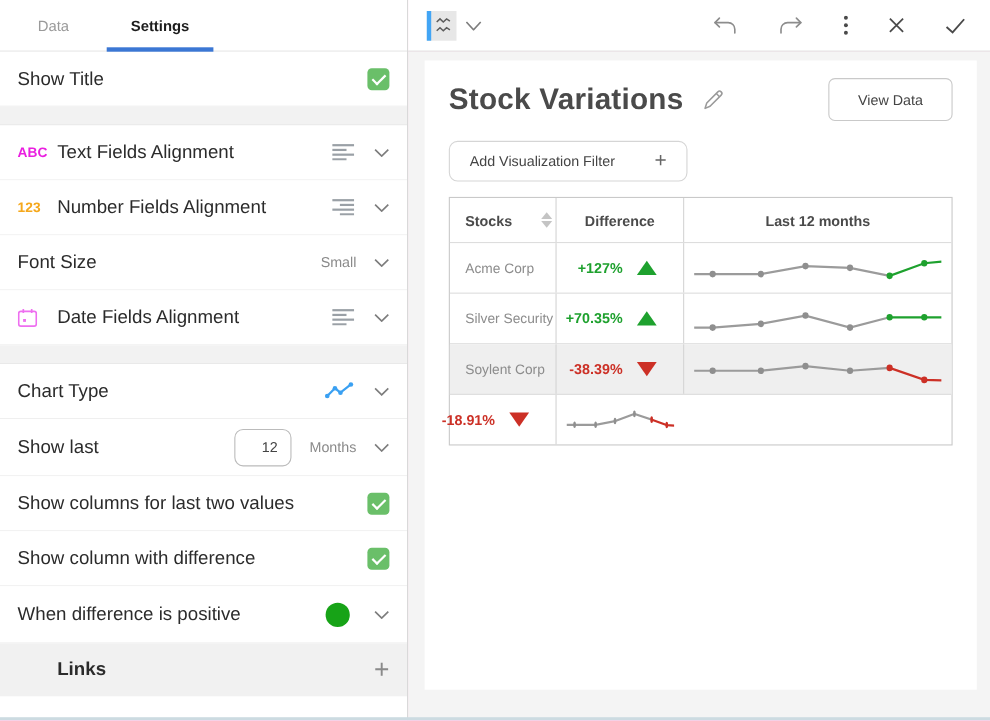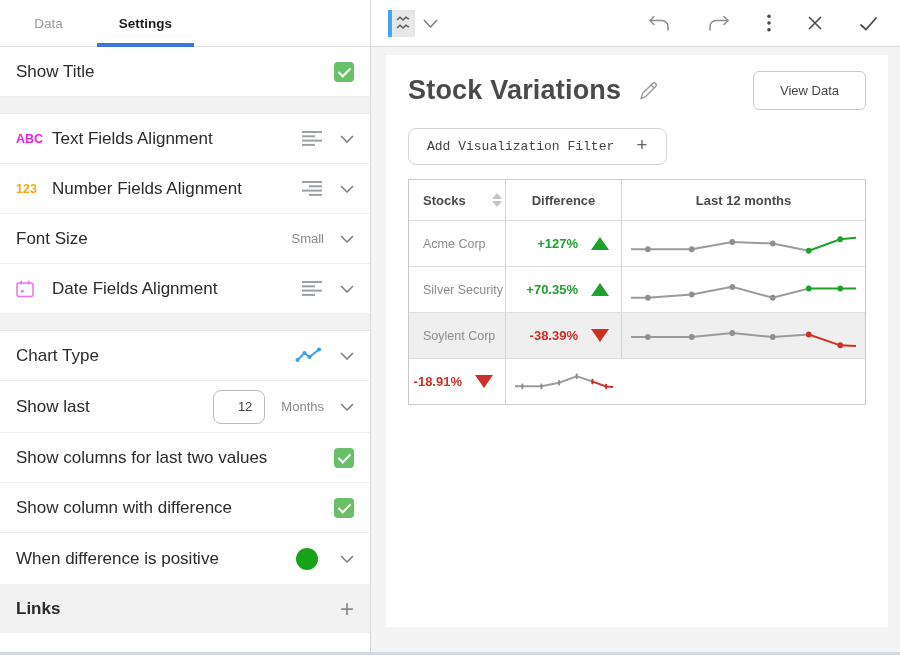--- a/index.html
+++ b/index.html
@@ -8,21 +8,21 @@
   .bottom-line { position:absolute; left:0; right:0; bottom:0; height:3px; background:#ccdbe1; z-index:5; }
 
   
   .left { width:371px; height:100%; border-right:1px solid #d9d9d9; background:#fff; flex:none; display:flex; flex-direction:column; }
   .tabs { display:flex; height:47px; border-bottom:1px solid #e2e2e2; flex:none; }
   .tab { width:97px; display:flex; align-items:center; justify-content:center; font-size:13.5px; color:#9a9a9a; cursor:pointer; position:relative; }
   .tab.active { color:#1d1d1d; font-weight:bold; }
   .tab.active::after { content:""; position:absolute; left:0; right:0; bottom:-1px; height:4px; background:#3b77d4; }
   .srow { display:flex; align-items:center; height:50px; padding:0 16px; background:#fff; border-bottom:1px solid #efefef; flex:none; }
   .srow .lbl { font-size:17px; color:#2b2b2b; }
-  .srow .lbl.bold { font-weight:bold; }
+  .srow .lbl.bold { font-weight:bold;margin-left:36px; }
   .gap { height:17px; background:#f2f2f2; border-bottom:1px solid #e9e9e9; flex:none; }
   .spacer { flex:1; }
   .badge { width:36px; font-size:12.5px; font-weight:bold; flex:none; }
   .badge.abc { color:#ea1fe0; }
   .badge.num { color:#f5a81c; }
   .icon-col { width:36px; flex:none; display:flex; align-items:center; }
   .alignicon { margin-right:18px; display:flex; }
   .chev { display:flex; flex:none; }
   .checkbox { width:20px; height:20px; border-radius:4px; background:#6abf69; position:relative; flex:none; cursor:pointer; }
   .checkbox::after { content:""; position:absolute; left:7px; top:3px; width:5px; height:10px; border:solid #fff; border-width:0 2px 2px 0; transform:rotate(45deg); }
@@ -40,35 +40,35 @@
   .tb-right { margin-left:auto; display:flex; align-items:center; gap:36px; }
   .tb-btn { display:flex; align-items:center; justify-content:center; cursor:pointer; }
   .content { flex:1; background:#f4f4f4; padding:8px 12px 0 15px; min-height:0; }
   .card { background:#fff; height:572px; padding:16px 22px; }
 
   .title-row { display:flex; align-items:center; }
   .page-title { font-size:27px; color:#4a4a4a; font-weight:600; letter-spacing:0.2px; }
   .pencil { margin-left:16px; display:flex; cursor:pointer; }
   .viewdata-btn { margin-left:auto; border:1px solid #c9c9c9; border-radius:6px; background:#fff; padding:11px 26px; font-size:13px; color:#444; cursor:pointer; font-family:"Liberation Sans",sans-serif; }
   .filter-row { margin-top:18px; }
-  .filter-btn { display:inline-flex; align-items:flex-end; gap:22px; border:1px solid #d5d5d5; border-radius:8px; background:#fff; padding:10px 18px; font-size:13px; color:#444; cursor:pointer; font-family:Liberation Mono, monospace; }
+  .filter-btn { display:inline-flex; align-items:flex-end; gap:36px; border:1px solid #d5d5d5; border-radius:8px; background:#fff; padding:10px 18px; font-size:13px; color:#444; cursor:pointer; font-family:Liberation Sans, sans-serif; }
   .filter-btn .fplus { font-size:19px; font-weight:300; color:#666; line-height:0.8; }
 
   .dtable { margin-top:14px; border:1px solid #c9c9c9; }
   .dtr { display:grid; grid-template-columns:97px 116px 1fr; border-bottom:1px solid #ddd; }
   .dtr:last-child { border-bottom:none; }
   .dtr.alt { background:#efefef; }
   .cell { border-right:1px solid #d4d4d4; display:flex; align-items:center; min-width:0; }
   .cell:last-child { border-right:none; }
   .hrow .cell { height:40px; font-size:13px; font-weight:bold; color:#4a4a4a; }
   .h-stocks { padding-left:14px; gap:26px; }
   .h-center { justify-content:center; }
   .brow .cell { height:45px; }
   .c-stock { padding-left:14px; font-size:12.5px; color:#8c8c8c; }
-  .c-diff { justify-content:flex-end; padding-right:12px; gap:13px; }
+  .c-diff { justify-content:flex-end; padding-right:24px; gap:13px; }
   .diff-val { font-size:13px; font-weight:bold; }
   .diff-val.up { color:#1ea12e; }
   .diff-val.down { color:#cc3026; }
   .tri { width:0; height:0; flex:none; }
   .tri.up { border-left:9px solid transparent; border-right:9px solid transparent; border-bottom:13px solid #1ea12e; }
   .tri.down { border-left:9px solid transparent; border-right:9px solid transparent; border-top:13px solid #cc3026; }
   .c-spark { padding:0 9px; }
   .c-spark svg { width:100%; height:36px; display:block; }
 
   .sorter { display:inline-flex; flex-direction:column; gap:2px; cursor:pointer; }

